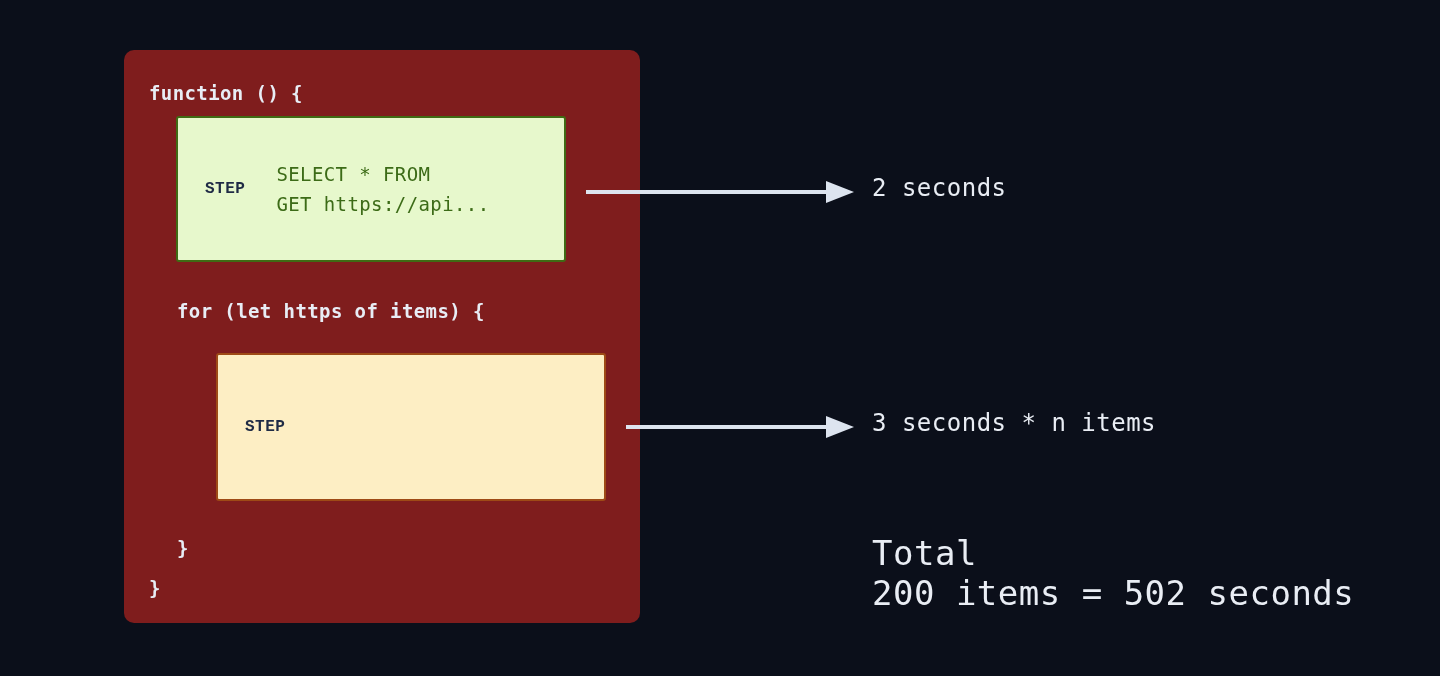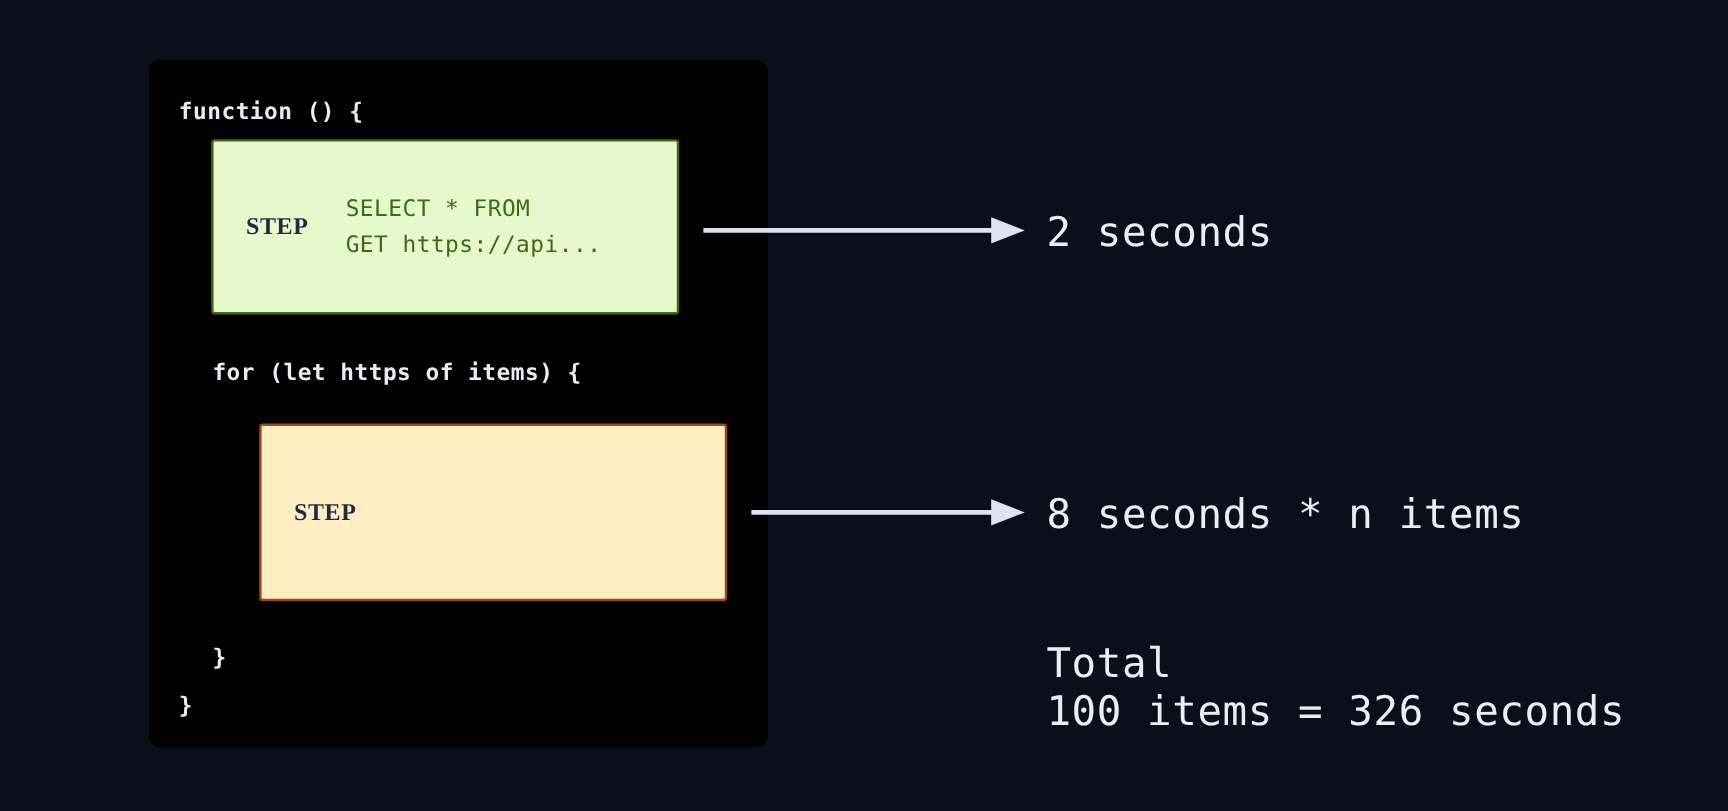--- a/index.html
+++ b/index.html
@@ -15,21 +15,21 @@
     font-family: "DejaVu Sans Mono", monospace;
   }
 
   
   #code-card {
     position: absolute;
     left: 124px;
     top: 50px;
     width: 516px;
     height: 573px;
-    background: #000000;
+    background: #7f1d1d;
     border-radius: 10px;
     box-sizing: border-box;
   }
 
   .code-line {
     position: absolute;
     color: #e8edf5;
     font-family: "DejaVu Sans Mono", monospace;
     font-size: 19px;
     font-weight: bold;
@@ -43,23 +43,23 @@
 
   
   .step-box {
     position: absolute;
     box-sizing: border-box;
     display: flex;
     align-items: center;
     border-radius: 3px;
   }
   .step-label {
-    font-family: Liberation Serif, serif;
+    font-family: Liberation Mono, monospace;
     font-weight: bold;
-    font-size: 20px;
+    font-size: 16px;
     color: #1f2b45;
     letter-spacing: 0.5px;
     white-space: pre;
   }
   .step-code {
     font-family: "DejaVu Sans Mono", monospace;
     font-weight: normal;
     font-size: 19px;
     letter-spacing: 0.4px;
     white-space: pre;
@@ -91,21 +91,21 @@
   
   .arrow { position: absolute; }
   #arrow-1 { left: 586px; top: 178px; }
   #arrow-2 { left: 626px; top: 413px; }
 
   
   .annotation {
     position: absolute;
     color: #e9edf4;
     font-family: "DejaVu Sans Mono", monospace;
-    font-size: 34px;
+    font-size: 24px;
     letter-spacing: 0.5px;
     white-space: pre;
   }
   #annotation-1 { left: 872px; top: 174px; }
   #annotation-2 { left: 872px; top: 409px; }
 
   #total-block {
     position: absolute;
     left: 872px;
     top: 533px;
@@ -152,18 +152,18 @@
 
 <div class="arrow" id="arrow-2">
   <svg width="230" height="28" viewBox="0 0 230 28">
     <line x1="0" y1="14" x2="204" y2="14" stroke="#dde4ef" stroke-width="4"></line>
     <polygon points="200,3 228,14 200,25" fill="#dde4ef"></polygon>
   </svg>
 </div>
 
 <div class="annotation" id="annotation-1">2 seconds</div>
 
-<div class="annotation" id="annotation-2">8 seconds * n items</div>
+<div class="annotation" id="annotation-2">3 seconds * n items</div>
 
 <div id="total-block">
   <div class="total-line">Total</div>
-  <div class="total-line">100 items = 326 seconds</div>
+  <div class="total-line">200 items = 502 seconds</div>
 </div>
 
 </body></html>

